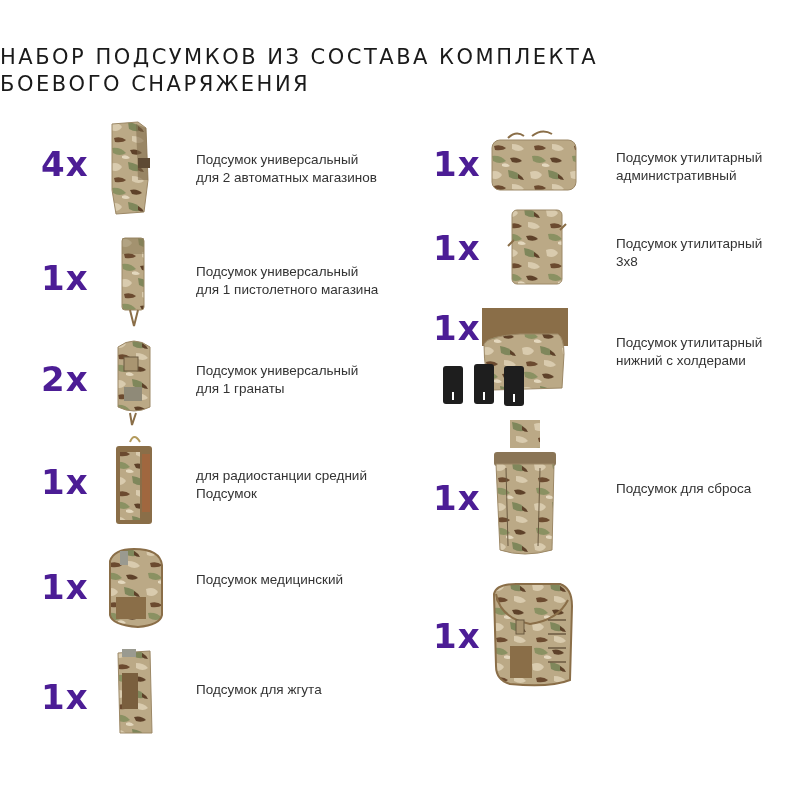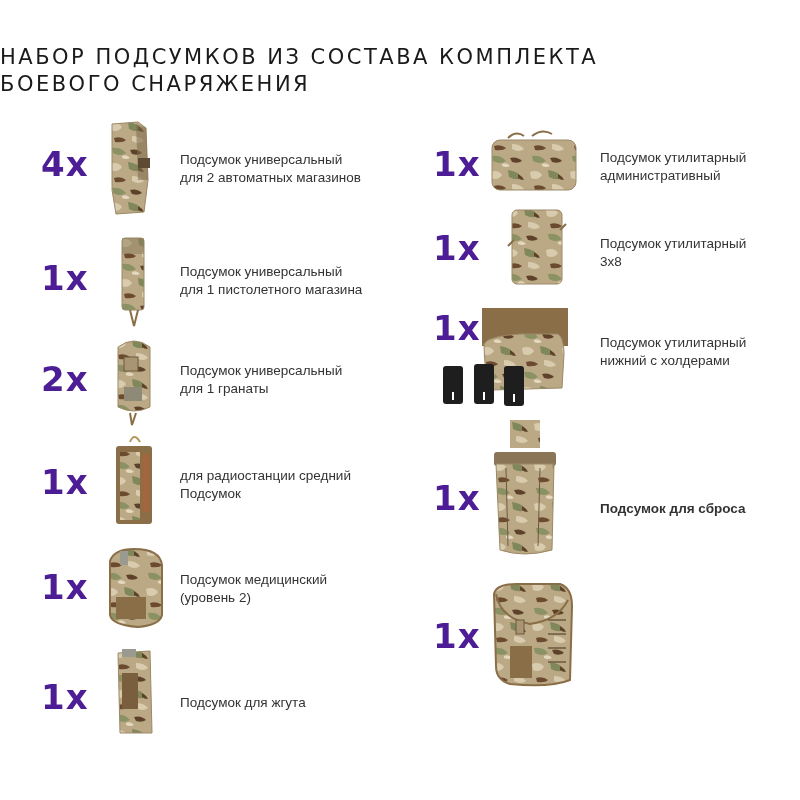--- a/index.html
+++ b/index.html
@@ -13,21 +13,21 @@
     line-height: 27px; color: #1a1a1a; text-transform: uppercase;
   }
 
   .item { position: absolute; }
   .qty {
     position: absolute; font-family: "DejaVu Sans", sans-serif;
     font-weight: bold; font-size: 34px; color: #4c1d95; letter-spacing: 1px;
   }
   .desc {
     position: absolute; font-family: "Liberation Sans", sans-serif;
-    font-size: 13.5px; line-height: 18px; color: #333333; white-space: nowrap;
+    font-size: 13.5px; line-height: 18px; color: #333333; white-space: nowrap; margin-left: 16px;
   }
   .pouch { position: absolute; }
   .pouch svg { display: block; }
 </style>
 </head>
 <body>
 
 <svg width="0" height="0" style="position:absolute">
   <defs>
     <pattern id="camo" width="40" height="40" patternUnits="userSpaceOnUse">
@@ -115,34 +115,33 @@
   <div class="qty" style="left:41px;top:24px;">1x</div>
   <div class="pouch" style="left:104px;top:2px;">
     <svg width="64" height="84" viewBox="0 0 64 84">
       <path d="M6 16 Q10 4 30 4 Q56 4 58 20 L58 70 Q56 80 34 82 Q8 80 6 70 Z" fill="url(#camo)" stroke="#8a6e48" stroke-width="2"></path>
       <rect x="16" y="6" width="8" height="14" fill="#9a9a90"></rect>
       <rect x="12" y="52" width="30" height="22" fill="#8a6e48"></rect>
     </svg>
   </div>
   <div class="desc" style="left:180px;top:28px;">
     <div>Подсумок медицинский</div>
-    <div>(уровень 2)</div>
   </div>
 </div>
 
 <div class="item" style="left:0;top:643px;width:400px;height:95px;">
   <div class="qty" style="left:41px;top:34px;">1x</div>
   <div class="pouch" style="left:112px;top:4px;">
     <svg width="46" height="88" viewBox="0 0 46 88">
       <path d="M6 6 L38 4 L40 86 L8 86 Z" fill="url(#camo)" stroke="#9c8866"></path>
       <rect x="10" y="2" width="14" height="8" fill="#9a9a90"></rect>
       <rect x="10" y="26" width="16" height="36" fill="#7a5f3e"></rect>
     </svg>
   </div>
-  <div class="desc" style="left:180px;top:51px;">
+  <div class="desc" style="left:180px;top:38px;">
     <div>Подсумок для жгута</div>
   </div>
 </div>
 
 <div class="item" style="left:400px;top:122px;width:400px;height:75px;">
   <div class="qty" style="left:33px;top:22px;">1x</div>
   <div class="pouch" style="left:88px;top:6px;">
     <svg width="90" height="66" viewBox="0 0 90 66">
       <path d="M20 10 Q28 2 36 8 M44 8 Q54 0 64 6" fill="none" stroke="#8a6e48" stroke-width="2"></path>
       <rect x="4" y="12" width="84" height="50" rx="8" fill="url(#camo)" stroke="#9c8866"></rect>
@@ -196,21 +195,21 @@
   <div class="qty" style="left:33px;top:58px;">1x</div>
   <div class="pouch" style="left:92px;top:0;">
     <svg width="66" height="140" viewBox="0 0 66 140">
       <rect x="18" y="0" width="30" height="28" fill="url(#camo)"></rect>
       <rect x="2" y="32" width="62" height="14" rx="3" fill="#8a7556"></rect>
       <path d="M4 44 L62 44 L60 130 Q32 138 8 130 Z" fill="url(#camo)" stroke="#9c8866"></path>
       <line x1="14" y1="48" x2="16" y2="126" stroke="#6b5a40"></line>
       <line x1="48" y1="48" x2="46" y2="126" stroke="#6b5a40"></line>
     </svg>
   </div>
-  <div class="desc" style="left:200px;top:80px;font-weight:bold;">
+  <div class="desc" style="left:200px;top:60px;">
     <div>Подсумок для сброса</div>
   </div>
 </div>
 
 <div class="item" style="left:400px;top:578px;width:400px;height:115px;">
   <div class="qty" style="left:33px;top:38px;">1x</div>
   <div class="pouch" style="left:90px;top:2px;">
     <svg width="86" height="110" viewBox="0 0 86 110">
       <path d="M4 14 Q6 4 26 4 L70 4 Q82 8 82 26 L80 100 Q60 108 20 104 Q6 100 6 86 Z" fill="url(#camo)" stroke="#8a6e48" stroke-width="2"></path>
       <path d="M6 14 Q10 38 40 44 Q68 40 78 20" fill="none" stroke="#8a6e48" stroke-width="2"></path>

